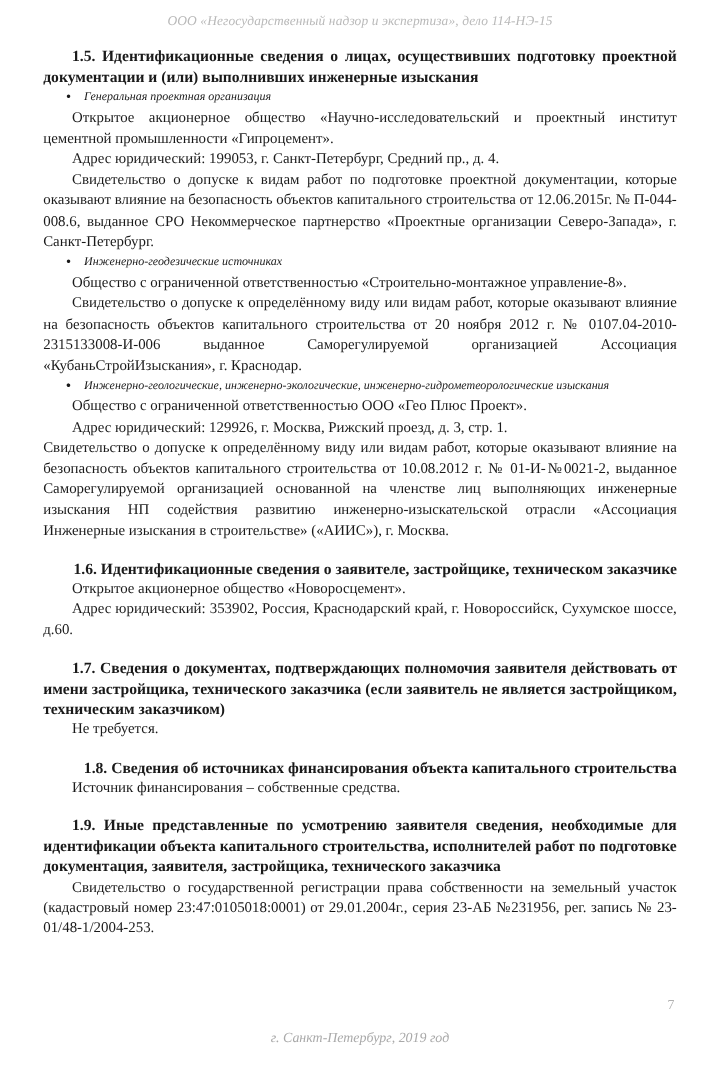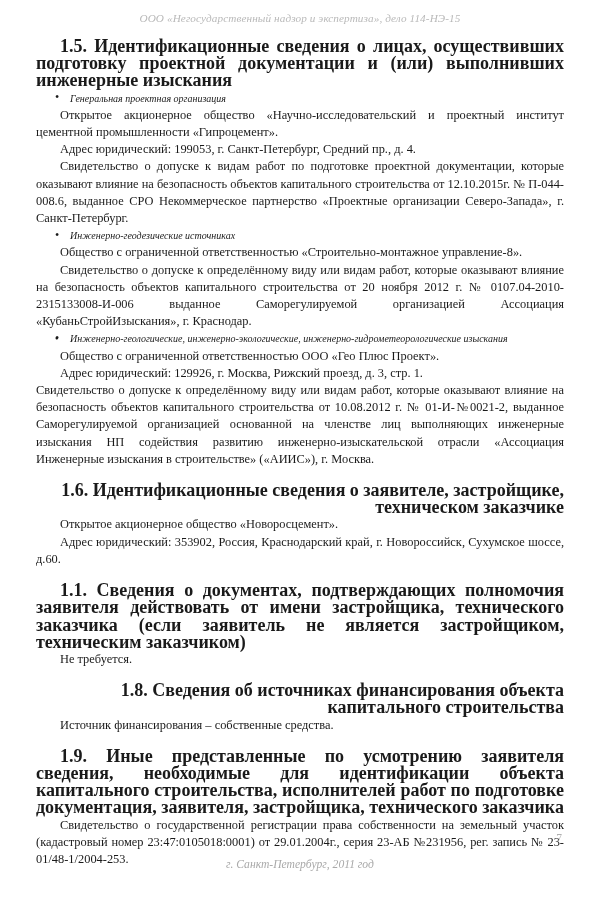--- a/index.html
+++ b/index.html
@@ -43,21 +43,21 @@
     text-align: justify;
     text-justify: inter-word;
     text-indent: 24px;
     hyphens: none;
   }
   p.no-indent { text-indent: 0; }
   p.last-line-left { text-align-last: left; }
 
   h2.section {
     margin: 0;
-    font-size: 18px;
+    font-size: 13px;
     line-height: 17.2px;
     font-weight: bold;
     text-align: justify;
     text-indent: 24px;
   }
   h2.section.single {
     text-align: right;
   }
   .gap-md { height: 14px; }
 
@@ -125,21 +125,21 @@
   <div class="body">
 
     <h2 class="section">1.5.  Идентификационные сведения о лицах, осуществивших подготовку проектной документации и (или) выполнивших инженерные изыскания</h2>
 
     <ul class="bullets">
       <li>Генеральная проектная организация</li>
     </ul>
 
     <p>Открытое акционерное общество   «Научно-исследовательский и проектный институт цементной промышленности «Гипроцемент».</p>
     <p>Адрес юридический: 199053, г. Санкт-Петербург, Средний пр., д. 4.</p>
-    <p class="last-line-left">Свидетельство о допуске к видам работ по подготовке проектной документации, которые оказывают влияние на безопасность объектов капитального строительства от 12.10.2015г. № П-044-008.6, выданное СРО Некоммерческое партнерство «Проектные организации Северо-Запада», г. Санкт-Петербург.</p>
+    <p class="last-line-left">Свидетельство о допуске к видам работ по подготовке проектной документации, которые оказывают влияние на безопасность объектов капитального строительства от 12.06.2015г. № П-044-008.6, выданное СРО Некоммерческое партнерство «Проектные организации Северо-Запада», г. Санкт-Петербург.</p>
 
     <ul class="bullets">
       <li>Инженерно-геодезические источниках</li>
     </ul>
 
     <p>Общество с ограниченной ответственностью «Строительно-монтажное управление-8».</p>
     <p class="last-line-left">Свидетельство о допуске к определённому виду или видам работ, которые оказывают влияние на безопасность объектов капитального строительства от 20 ноября 2012 г. № 0107.04-2010-2315133008-И-006 выданное Саморегулируемой организацией Ассоциация «КубаньСтройИзыскания», г. Краснодар.</p>
 
     <ul class="bullets">
       <li class="wrap"><span class="marker">•</span><span>Инженерно-геологические, инженерно-экологические, инженерно-гидрометеорологические изыскания</span></li>
@@ -152,31 +152,31 @@
     <div class="gap-md"></div>
 
     <h2 class="section single">1.6. Идентификационные сведения о заявителе, застройщике, техническом заказчике</h2>
 
 
     <p>Открытое акционерное общество «Новоросцемент».</p>
     <p class="last-line-left">Адрес юридический: 353902, Россия, Краснодарский край, г. Новороссийск,  Сухумское шоссе, д.60.</p>
 
     <div class="gap-md"></div>
 
-    <h2 class="section">1.1.   Сведения о документах, подтверждающих полномочия заявителя действовать от имени застройщика, технического заказчика (если заявитель не является застройщиком, техническим заказчиком)</h2>
+    <h2 class="section">1.7.   Сведения о документах, подтверждающих полномочия заявителя действовать от имени застройщика, технического заказчика (если заявитель не является застройщиком, техническим заказчиком)</h2>
     <p>Не требуется.</p>
 
     <div class="gap-md"></div>
 
     <h2 class="section single">1.8. Сведения об источниках финансирования объекта капитального строительства</h2>
     <p>Источник финансирования – собственные средства.</p>
 
     <div class="gap-md"></div>
 
     <h2 class="section">1.9.   Иные представленные по усмотрению заявителя сведения, необходимые для идентификации объекта капитального строительства, исполнителей работ по подготовке документация, заявителя, застройщика, технического заказчика</h2>
     <p class="last-line-left">Свидетельство о государственной регистрации права собственности на земельный участок (кадастровый номер 23:47:0105018:0001) от 29.01.2004г., серия 23-АБ №231956, рег. запись № 23-01/48-1/2004-253.</p>
 
   </div>
 
   <div class="page-number">7</div>
-  <div class="doc-footer">г. Санкт-Петербург, 2011 год</div>
+  <div class="doc-footer">г. Санкт-Петербург, 2019 год</div>
 
 </div>
 
 </body></html>

